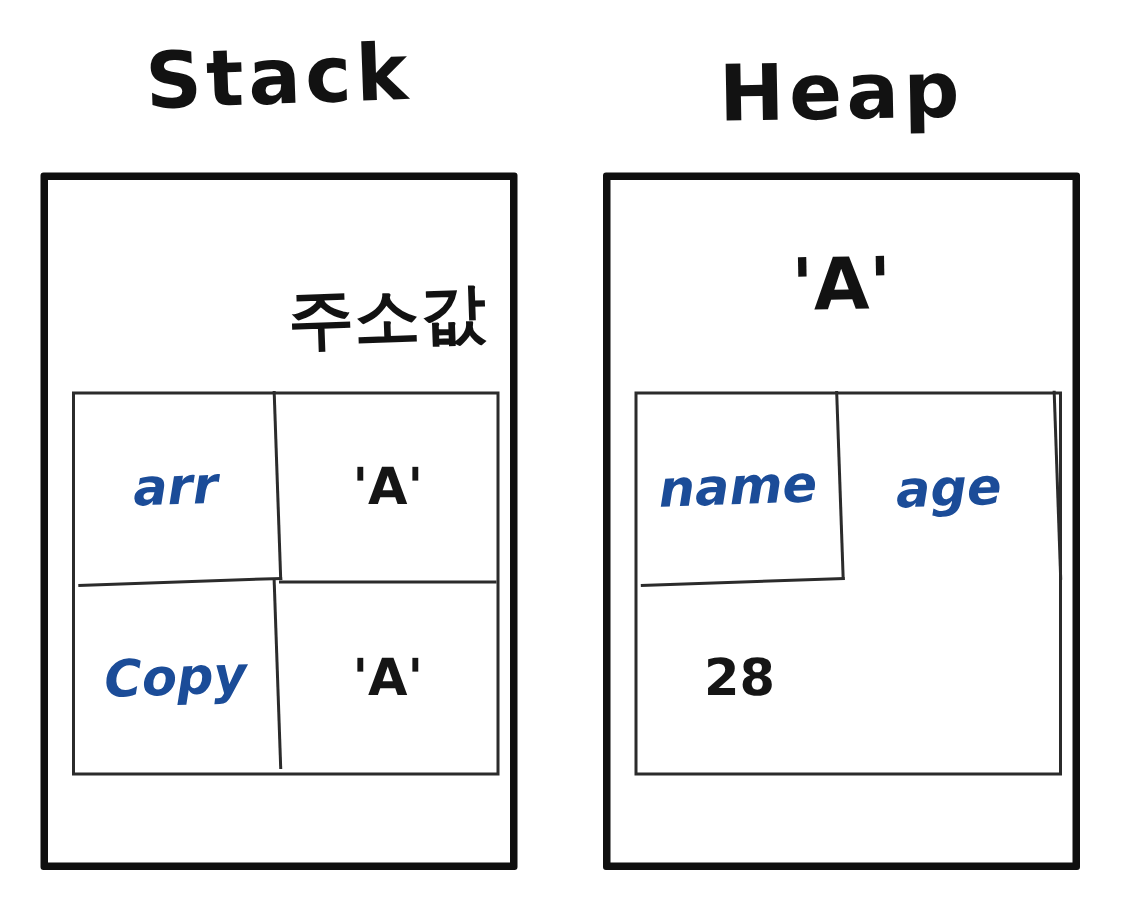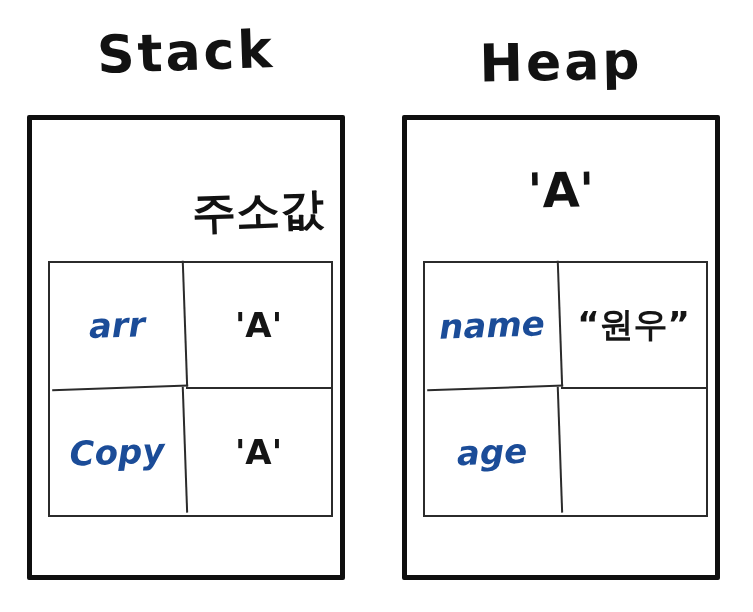--- a/index.html
+++ b/index.html
@@ -121,18 +121,18 @@
       <div class="cell key col0">Copy</div>
       <div class="cell val">'A'</div>
     </div>
   </div>
 
   <div class="outer-box heap-box">
     <div class="box-label heap-value-label">'A'</div>
 
     <div class="mem-table">
       <div class="cell key col0 row0">name</div>
-      <div class="cell val row0">“원우”</div>
       <div class="cell key col0">age</div>
+      <div class="cell val">28</div>
     </div>
   </div>
 
 </div>
 
 </body></html>

